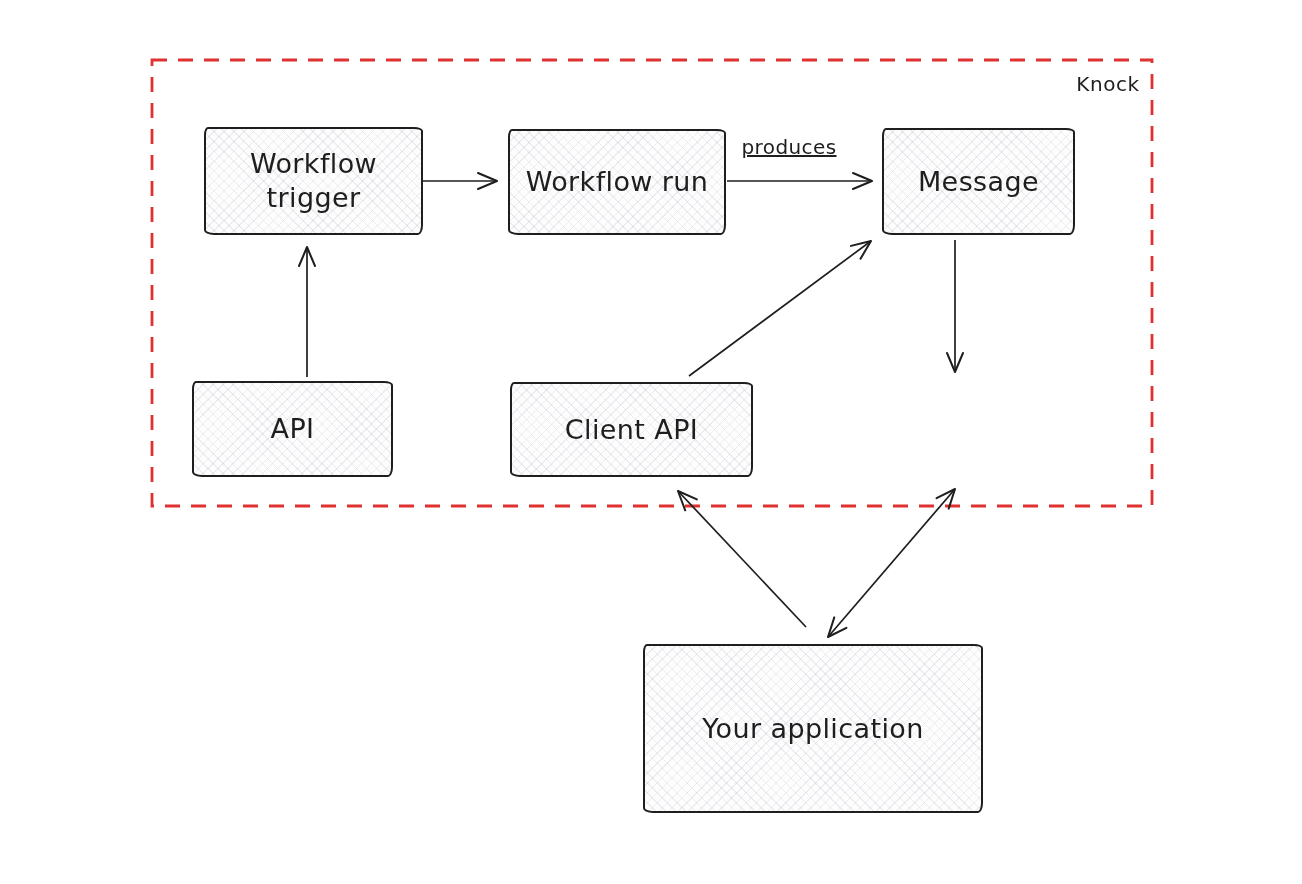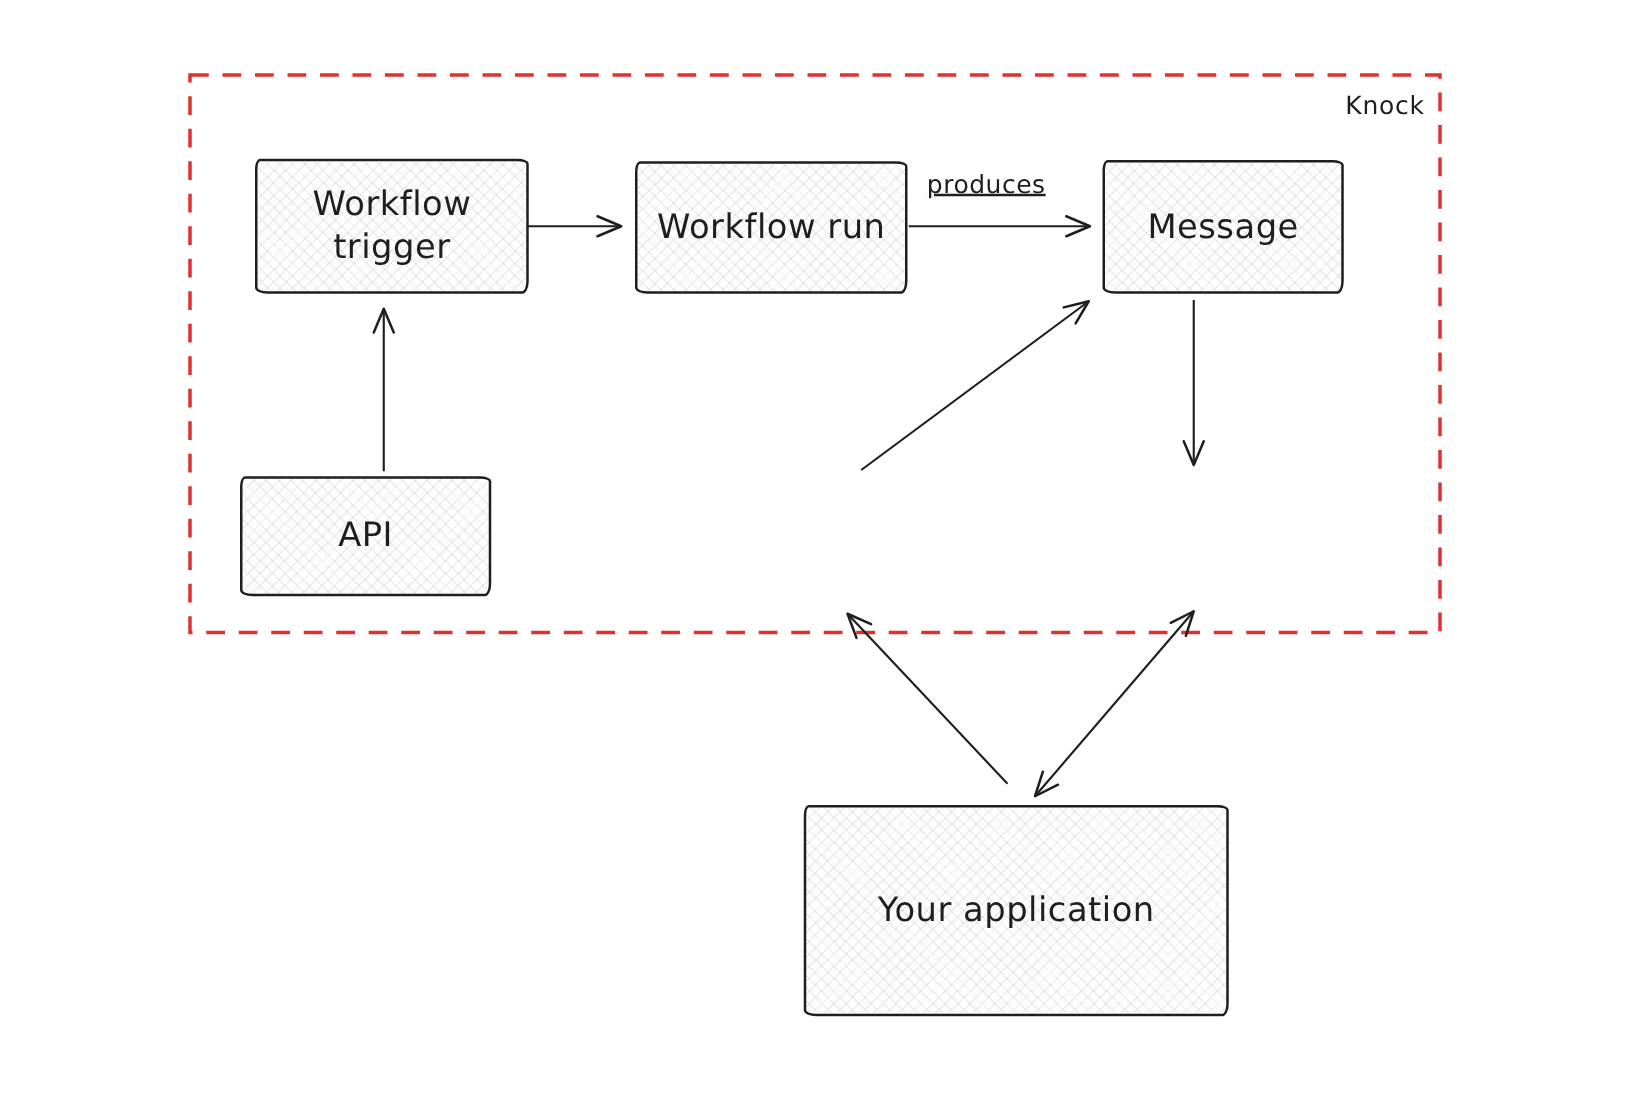--- a/index.html
+++ b/index.html
@@ -111,20 +111,23 @@
   </div>
 
   <div class="node n-message">
     <span>Message</span>
   </div>
 
   <div class="node n-api">
     <span>API</span>
   </div>
 
+  <div class="node n-client">
+    <span>Client API</span>
+  </div>
 
 
   <div class="node n-app">
     <span>Your application</span>
   </div>
 
   <div class="floating-label lbl-knock">Knock</div>
 
   <div class="floating-label lbl-produces">produces</div>
 

